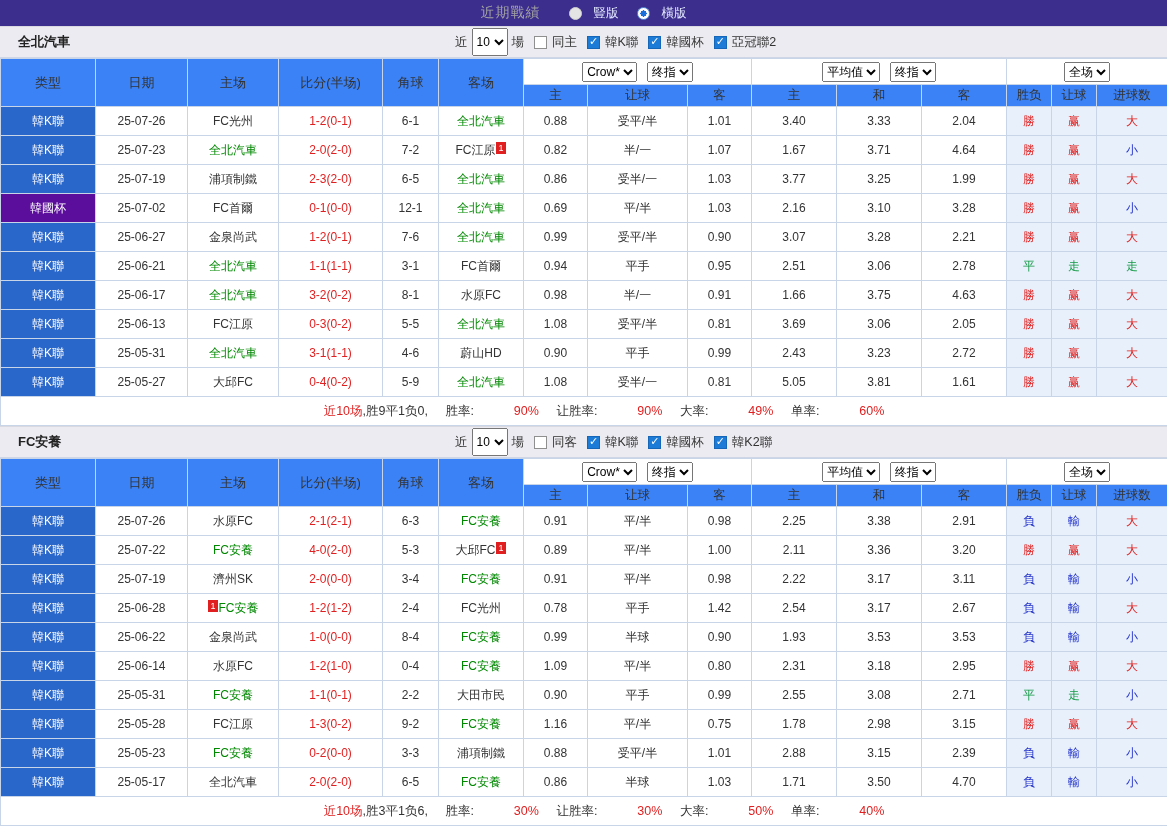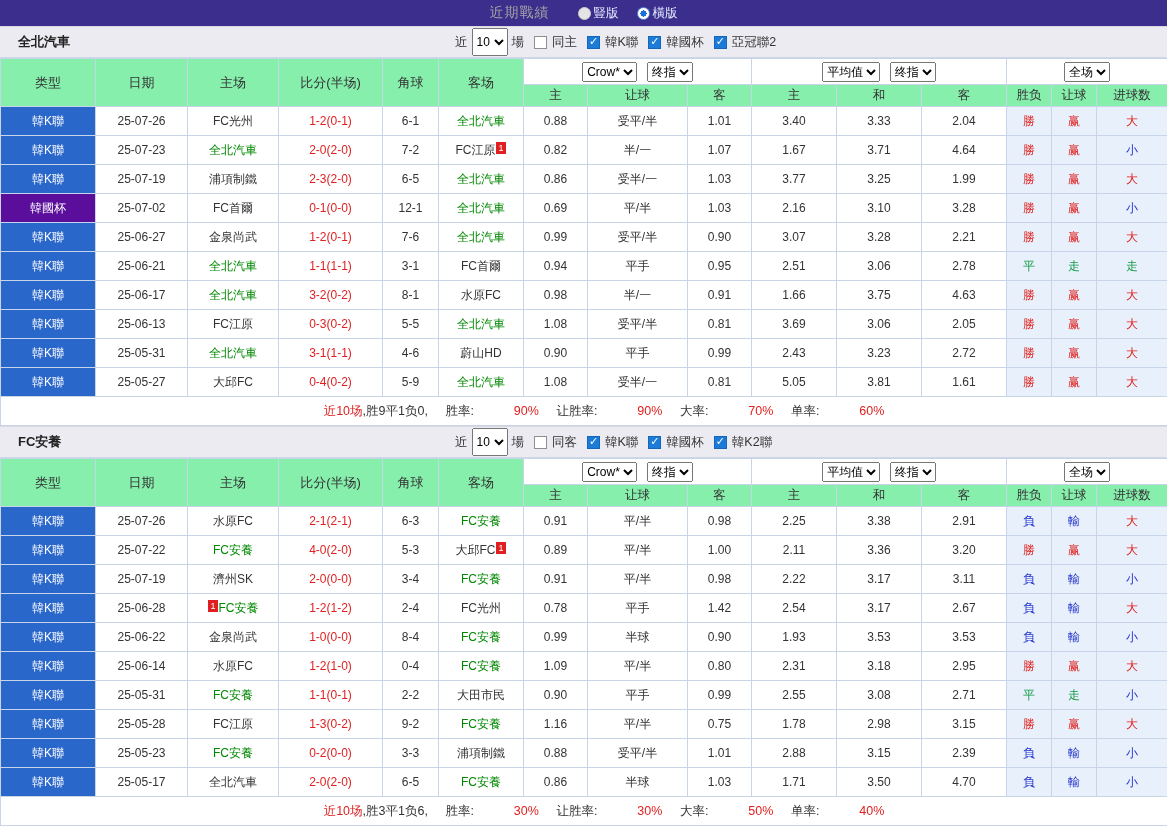--- a/index.html
+++ b/index.html
@@ -1,35 +1,35 @@
 <!DOCTYPE html>
 <html><head>
 <meta charset="utf-8">
 <style>
   html,body{margin:0;padding:0;background:#fff;}
   body{width:1167px;font-family:"Liberation Sans","DejaVu Sans",sans-serif;color:#333;}
   
   .topbar{height:26px;background:#3c2e8d;display:flex;align-items:center;justify-content:center;gap:28px;}
   .topbar .title{color:#a3a3a3;font-weight:normal;font-size:14px;letter-spacing:1px;}
   .radio-group{display:flex;align-items:center;gap:18px;font-size:12.5px;color:#e3e9ff;}
-  .radio-item{display:flex;align-items:center;gap:3px;cursor:pointer;}
+  .radio-item{display:flex;align-items:center;gap:12px;cursor:pointer;}
   .radio{width:13px;height:13px;border-radius:50%;background:#e4e4e4;border:1px solid #cfcfcf;box-sizing:border-box;display:inline-block;}
   .radio.sel{background:radial-gradient(circle,#1b6fd8 0 3px,#fff 3.2px);border:1px solid #5b8fd8;}
   
   .section-header{height:30px;background:#ebebf1;border-top:1px solid #d9d9e2;border-bottom:1px solid #cfd7e6;position:relative;display:flex;align-items:center;font-size:13px;}
   .team-name{font-weight:bold;color:#222;margin-left:18px;}
   .controls{position:absolute;left:455px;top:50%;transform:translateY(-50%);display:flex;align-items:center;gap:4px;font-size:12.5px;color:#333;}
   .controls select{font-size:12px;height:28px;}
   .cb{width:13px;height:13px;border:1px solid #8f8f8f;background:#fff;display:inline-block;box-sizing:border-box;position:relative;margin:0 1px 0 6px;cursor:pointer;}
   .cb.checked{background:#1d7bd8;border-color:#1565b8;}
   .cb.checked::after{content:"✓";position:absolute;left:1px;top:-2px;color:#fff;font-size:11px;font-weight:bold;}
   
   table.grid{border-collapse:collapse;table-layout:fixed;width:1167px;font-size:12px;}
   table.grid th,table.grid td{border:1px solid #c8d5e9;text-align:center;padding:0;height:28px;overflow:hidden;white-space:nowrap;}
-  thead th{background:#86efac;font-weight:normal;font-size:13px;color:#333;}
+  thead th{background:#3b82f6;font-weight:normal;font-size:13px;color:#333;}
   thead tr.ht th{height:25px;}
   thead tr.hb th{height:21px;font-size:12.5px;}
   th.selcell{background:#fff;margin-left:16px;}
   th.selcell select{font-size:12px;height:20px;margin:0 3px;}
   tbody td{background:#fff;color:#333;}
   td.type{background:#2a67cb;color:#fff;font-size:12px;}
   td.type.cup{background:#5b0e9b;}
   .tname.focus{color:#008800;}
   td.score{color:#e02020;}
   td.vd{background:#e8f1fb;}
@@ -296,21 +296,21 @@
     <td class="vd verdict c-red">赢</td>
     <td class="vd verdict c-red">大</td>
   </tr>
       </tbody>
     <tfoot>
       <tr>
         <td colspan="15" class="summary">
           <span class="red">近10场</span><span>,胜9平1负0,</span>
           <span class="sp">胜率:</span><span class="red">90%</span>
           <span class="sp">让胜率:</span><span class="red">90%</span>
-          <span class="sp">大率:</span><span class="red">70%</span>
+          <span class="sp">大率:</span><span class="red">49%</span>
           <span class="sp">单率:</span><span class="red">60%</span>
         </td>
       </tr>
     </tfoot>
   </table>
 </div>
 
 <div class="section">
   <div class="section-header">
     <span class="team-name">FC安養</span>

